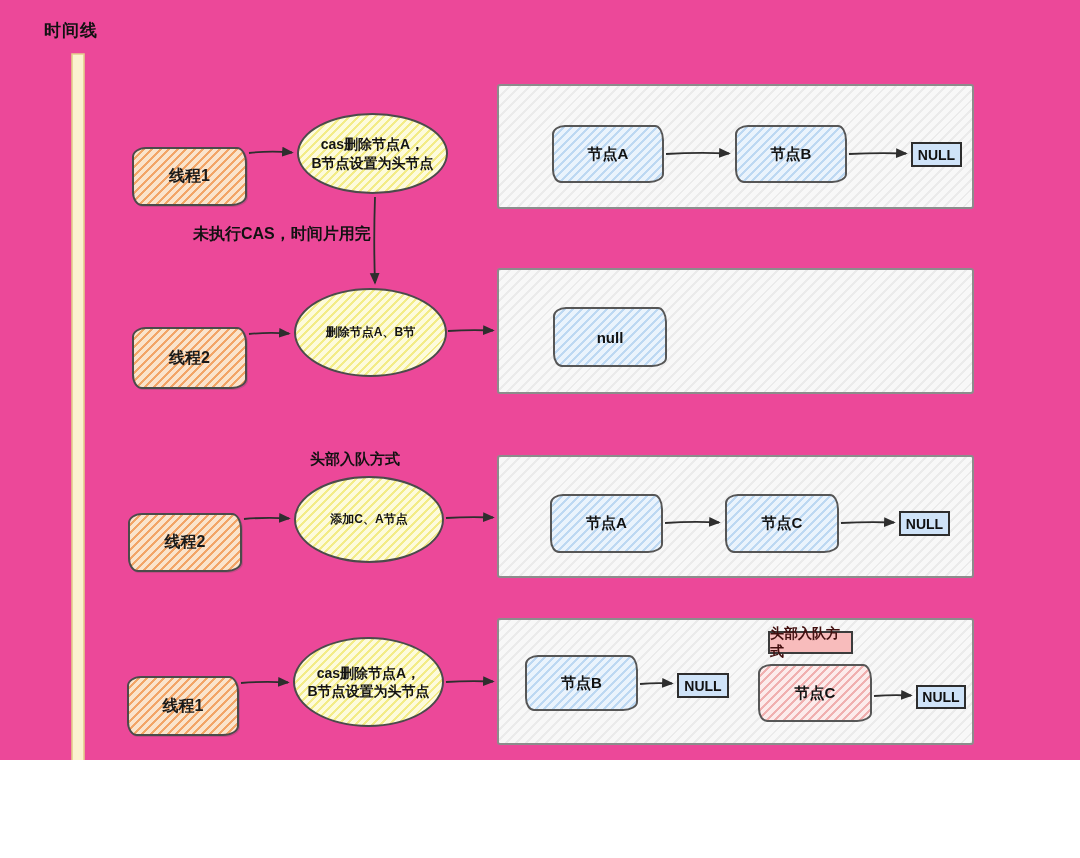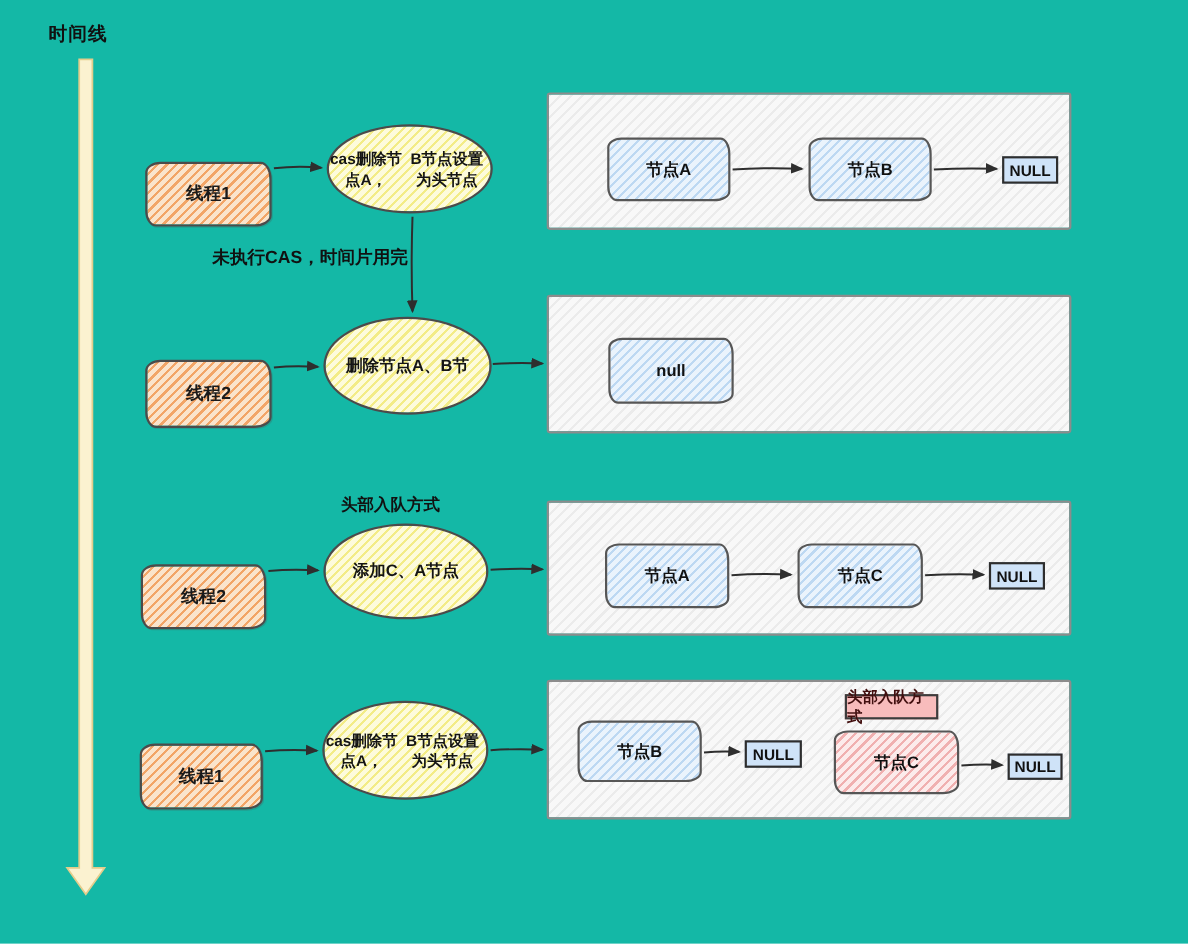--- a/index.html
+++ b/index.html
@@ -1,40 +1,40 @@
 <!DOCTYPE html>
 <html><head>
 <meta charset="utf-8">
 <style>
   * { margin:0; padding:0; box-sizing:border-box; }
   html,body { background:#ffffff; }
   body { font-family:"Liberation Sans","DejaVu Sans",sans-serif; color:#1a1a1a; }
-  #canvas { position:relative; width:1080px; height:858px; background:#14b8a6; overflow:hidden; }
+  #canvas { position:relative; width:1080px; height:760px; background:#ec4899; overflow:hidden; }
   .abs { position:absolute; }
 
   .page-title { font-weight:bold; font-size:17px; letter-spacing:1px; color:#111; }
 
   .thread-box {
     display:flex; align-items:center; justify-content:center;
     font-weight:bold; font-size:16px; color:#1a1a1a;
     border:2px solid #4b4b4b;
     border-radius:14px 10px 16px 10px / 10px 16px 10px 14px;
     background:repeating-linear-gradient(135deg,#f2a567 0 2px,#fae4cc 2px 6px);
     box-shadow:1px 1px 0 rgba(80,80,80,.25);
     margin-top:24px;
   }
 
   .action-ellipse {
-    display:flex; align-items:center; justify-content:center;
+    display:flex; flex-direction:column; align-items:center; justify-content:center;
     text-align:center; font-weight:bold; font-size:14px; line-height:1.3; color:#141414;
     border:2px solid #4b4b4b; border-radius:50%;
     background:repeating-linear-gradient(135deg,#f3ec87 0 2px,#fdfbdc 2px 6px);
   }
   .action-ellipse .line { display:block; }
-  .action-ellipse.single { font-size:15px;text-align:center; }
+  .action-ellipse.single { font-size:12px;text-align:center; }
 
   .container-box {
     border:2px solid #8c8c8c; border-radius:3px;
     background:repeating-linear-gradient(135deg,#ebebeb 0 2px,#f8f8f8 2px 7px);
   }
 
   .node {
     display:flex; align-items:center; justify-content:center;
     font-weight:bold; font-size:15px; color:#111;
     border:2px solid #565656;

